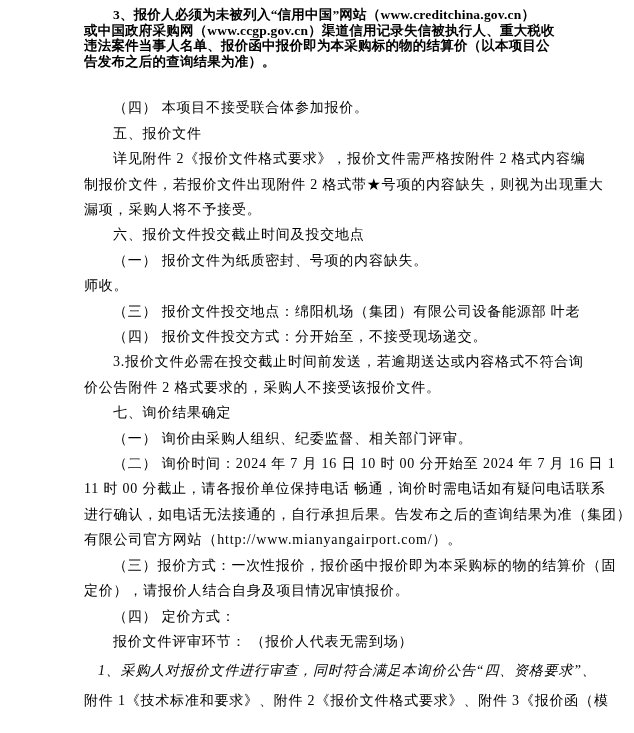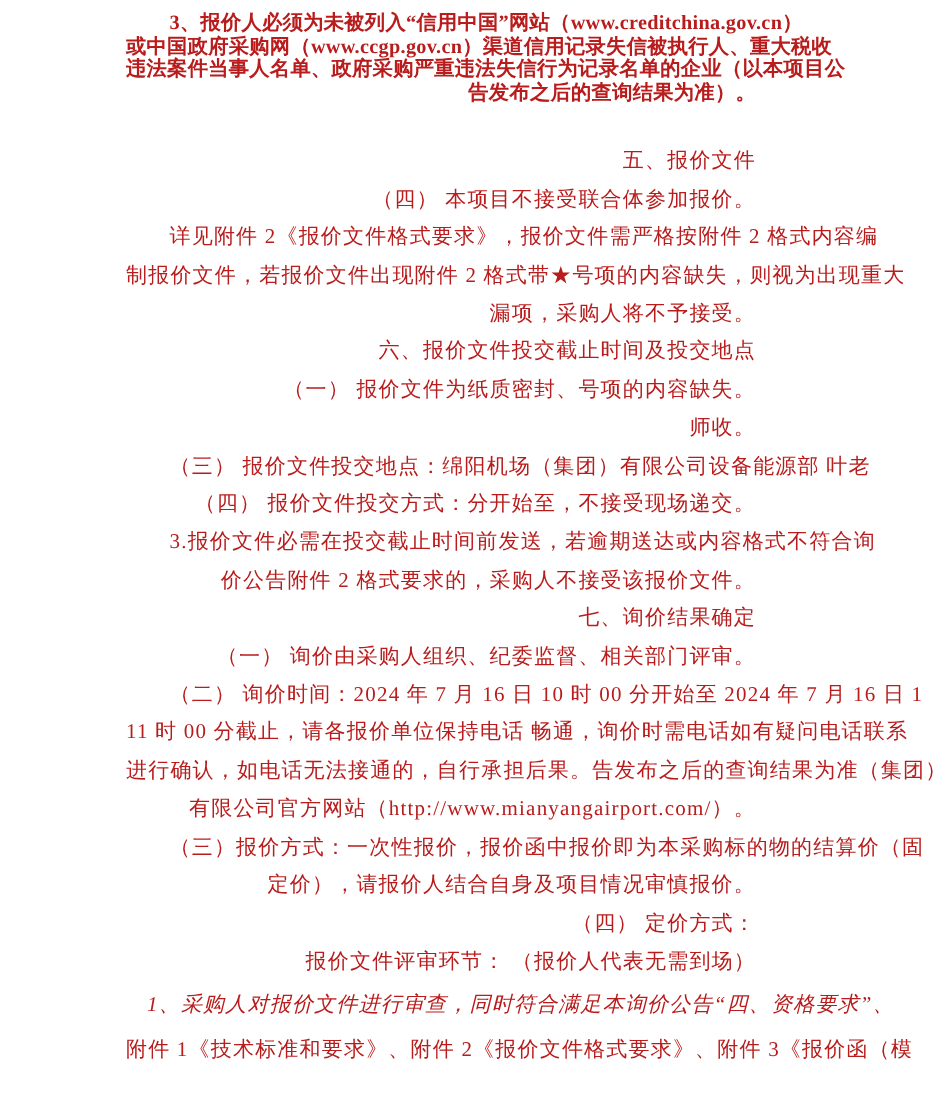--- a/index.html
+++ b/index.html
@@ -7,22 +7,21 @@
     width: 634px; height: 733px;
     background: #ffffff;
     overflow: hidden;
     font-family: "Liberation Serif", "DejaVu Serif", serif;
   }
   .page {
     position: relative;
     width: 504px; height: 733px;
     padding: 7px 0 0 84px;
     box-sizing: border-box;
-    color: #b91c1c;
-    text-align: right;
+    color: #000000;
   }
   
   .pa {
     font-size: 13.5px;
     line-height: 15.6px;
     font-weight: bold;
     letter-spacing: 0.2px;
     white-space: nowrap;
   }
   
@@ -38,27 +37,27 @@
   .gap-s { margin-top: 4px; }
 </style>
 </head>
 <body>
 
 <div class="page">
 
   <div>
     <div class="pa ind2">3、报价人必须为未被列入“信用中国”网站（www.creditchina.gov.cn）</div>
     <div class="pa">或中国政府采购网（www.ccgp.gov.cn）渠道信用记录失信被执行人、重大税收</div>
-    <div class="pa">违法案件当事人名单、政府采购严重违法失信行为记录名单的企业（以本项目公</div>
+    <div class="pa">违法案件当事人名单、报价函中报价即为本采购标的物的结算价（以本项目公</div>
     <div class="pa">告发布之后的查询结果为准）。</div>
   </div>
 
   <div class="body-block">
+    <div class="bl ind2">（四） 本项目不接受联合体参加报价。</div>
     <div class="bl ind2">五、报价文件</div>
-    <div class="bl ind2">（四） 本项目不接受联合体参加报价。</div>
     <div class="bl ind2">详见附件 2《报价文件格式要求》，报价文件需严格按附件 2 格式内容编</div>
     <div class="bl">制报价文件，若报价文件出现附件 2 格式带★号项的内容缺失，则视为出现重大</div>
     <div class="bl">漏项，采购人将不予接受。</div>
     <div class="bl ind2">六、报价文件投交截止时间及投交地点</div>
     <div class="bl ind2">（一） 报价文件为纸质密封、号项的内容缺失。</div>
     <div class="bl">师收。</div>
     <div class="bl ind2">（三） 报价文件投交地点：绵阳机场（集团）有限公司设备能源部 叶老</div>
     <div class="bl ind2">（四） 报价文件投交方式：分开始至，不接受现场递交。</div>
     <div class="bl ind2">3.报价文件必需在投交截止时间前发送，若逾期送达或内容格式不符合询</div>
     <div class="bl">价公告附件 2 格式要求的，采购人不接受该报价文件。</div>

